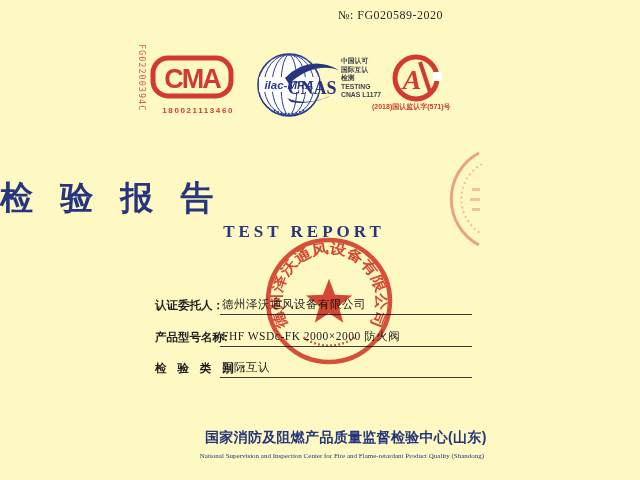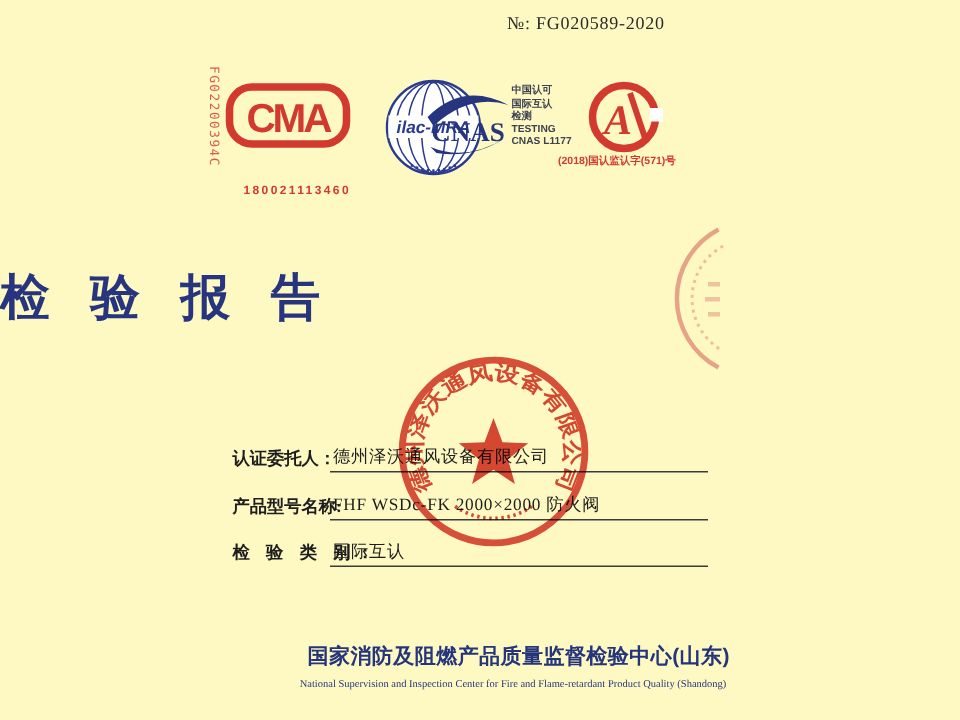--- a/index.html
+++ b/index.html
@@ -8,21 +8,21 @@
 
   
   .report-no{position:absolute;left:338px;top:8px;font-family:"Liberation Serif",serif;
              font-size:12px;color:#2a2a2a;letter-spacing:.5px;}
 
   
   .side-code{position:absolute;left:147px;top:44px;transform:rotate(90deg);
              transform-origin:0 0;font-family:"DejaVu Sans Mono",monospace;
              font-size:8.5px;color:#d04038;letter-spacing:1px;opacity:.85;}
   .cma-wrap{position:absolute;left:148px;top:55px;width:86px;text-align:right;}
-  .cma-num{font-size:8px;color:#d23a30;letter-spacing:1.6px;margin-top:18px;font-weight:bold;}
+  .cma-num{font-size:8px;color:#d23a30;letter-spacing:1.6px;margin-top:3px;font-weight:bold;}
   .ilac-wrap{position:absolute;left:256px;top:52px;font-style:italic;}
   .cnas-wrap{position:absolute;left:283px;top:60px;}
   .cnas-text{position:absolute;left:341px;top:57px;font-size:6.8px;line-height:8.6px;
              color:#3c4250;font-weight:bold;}
   .cnas-text .en{font-weight:bold;color:#3c4250;font-family:"Liberation Sans",sans-serif;}
   .cal-wrap{position:absolute;left:390px;top:54px;width:120px;}
   .cal-caption{position:absolute;left:-18px;top:48px;width:156px;font-size:7px;color:#d23a30;
                font-weight:bold;white-space:nowrap;}
 
   
@@ -102,20 +102,21 @@
     <svg width="52" height="48" viewBox="0 0 52 48">
       <circle cx="26" cy="24" r="21" fill="none" stroke="#d23a30" stroke-width="5"></circle>
       <rect x="43" y="18" width="9" height="9" fill="#ffffff"></rect>
       <text x="22" y="35" text-anchor="middle" font-size="28" font-weight="bold" font-style="italic" font-family="Liberation Serif, serif" fill="#d23a30">A</text>
       <path d="M30,8 L40,38 L45,34" fill="none" stroke="#d23a30" stroke-width="4"></path>
     </svg>
     <div class="cal-caption">(2018)国认监认字(571)号</div>
   </div>
 
   <div class="title-cn">检 验 报 告</div>
+  <div class="title-en">TEST  REPORT</div>
 
   <div class="form-row" id="row1">
     <span class="form-label">认证委托人：</span>
     <span class="form-value">德州泽沃通风设备有限公司</span>
     <span class="underline"></span>
   </div>
   <div class="form-row" id="row2">
     <span class="form-label">产品型号名称:</span>
     <span class="form-value">FHF WSDc-FK 2000×2000 防火阀</span>
     <span class="underline"></span>

